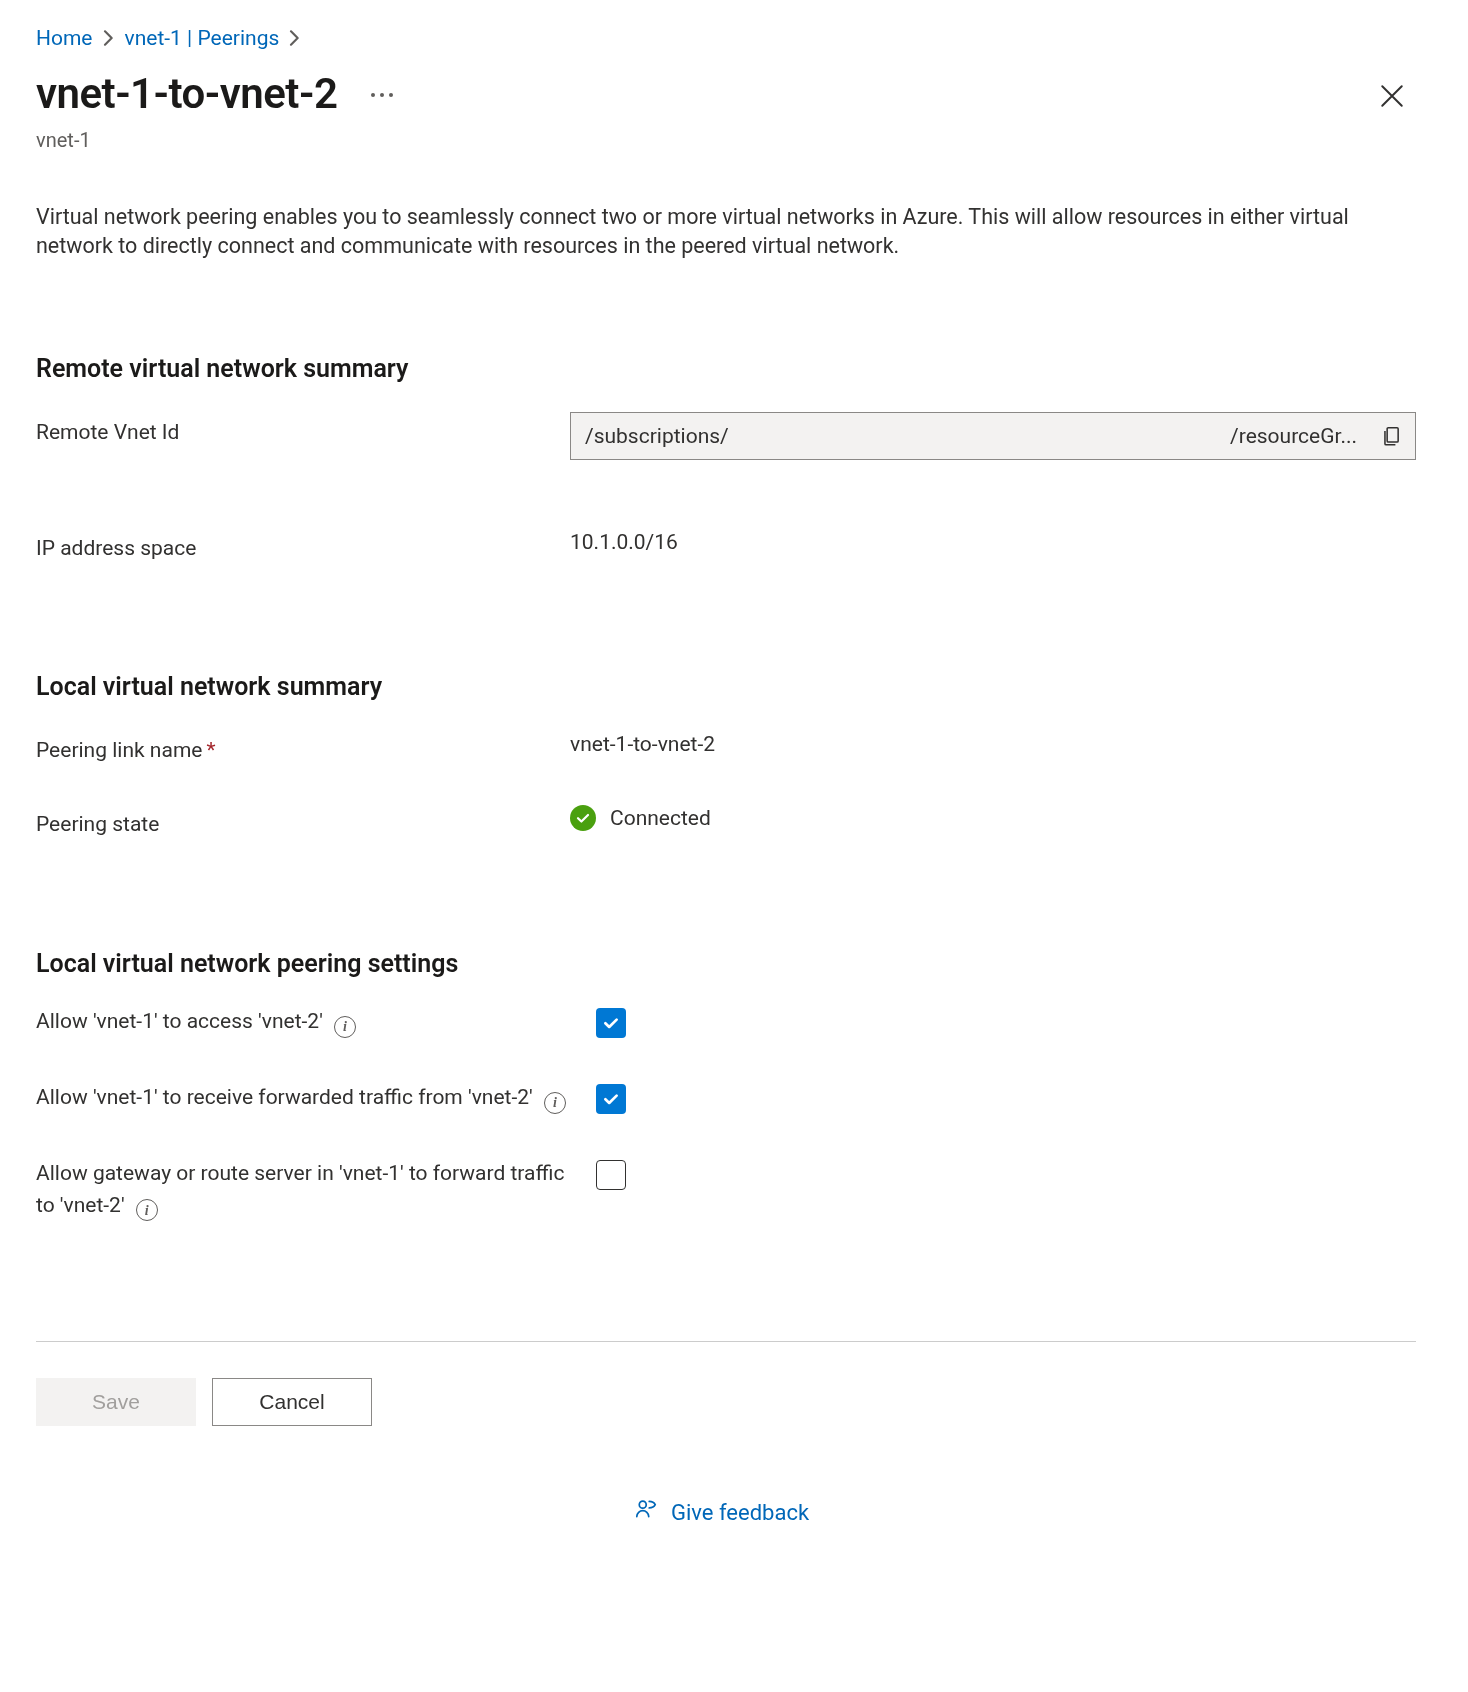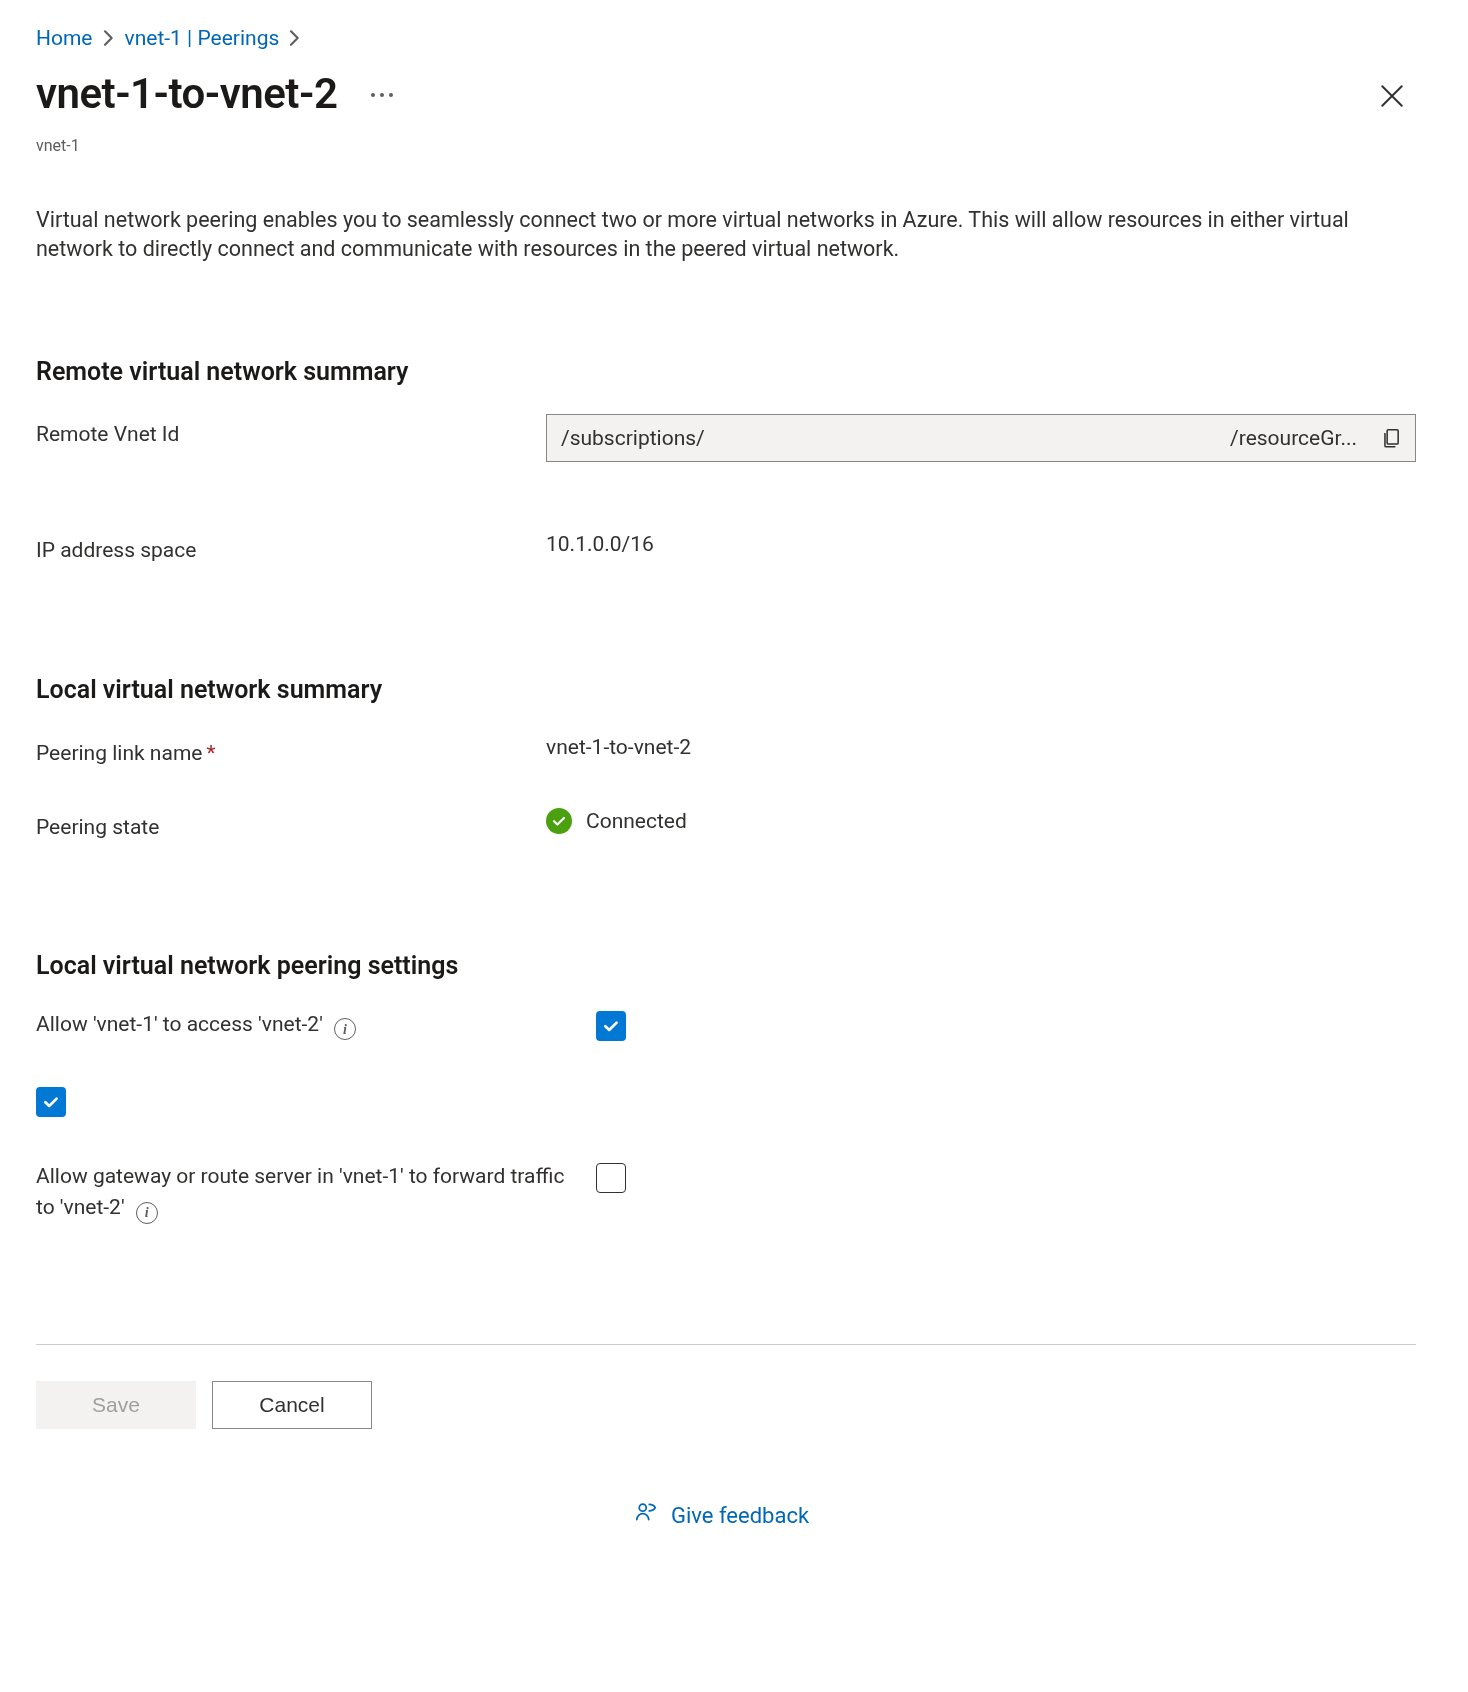--- a/index.html
+++ b/index.html
@@ -64,22 +64,22 @@
       display: inline-flex;
       align-items: center;
       gap: 5px;
       padding: 6px;
       cursor: pointer;
     }
     .more-dots span {
       width: 4px; height: 4px; border-radius: 50%; background: #605e5c;
     }
     .subtitle {
-      margin-top: 12px;
-      font-size: 16px;
+      margin-top: 4px;
+      font-size: 20px;
       color: #605e5c;
     }
 
     .close-btn {
       width: 48px; height: 48px;
       display: flex; align-items: center; justify-content: center;
       color: #323130;
       cursor: pointer;
       margin-top: 6px;
     }
@@ -101,20 +101,21 @@
       font-size: 25px;
       font-weight: 600;
       margin: 0 0 26px 0;
       color: #1b1a19;
     }
 
     
     .form-row {
       display: flex;
       align-items: flex-start;
+      gap: 24px;
     }
     .form-row + .form-row.spaced { margin-top: 68px; }
     .form-row + .form-row        { margin-top: 40px; }
 
     .form-label-col {
       width: 510px;
       flex: 0 0 510px;
       color: #323130;
       font-size: 21px;
       padding-top: 6px;
@@ -356,20 +357,24 @@
         <span class="info-icon">i</span>
       </div>
       <div class="checkbox checked">
         <svg width="18" height="18" viewBox="0 0 16 16">
             <path d="M3 8.2 L6.4 11.5 L13 5" stroke="#fff" stroke-width="2.4" fill="none" stroke-linecap="round" stroke-linejoin="round"></path>
           </svg>
       </div>
     </div>
 
     <div class="setting-row">
+      <div class="setting-label">
+        <span class="label-text">Allow 'vnet-1' to receive forwarded traffic from 'vnet-2'</span>
+        <span class="info-icon">i</span>
+      </div>
       <div class="checkbox checked">
         <svg width="18" height="18" viewBox="0 0 16 16">
             <path d="M3 8.2 L6.4 11.5 L13 5" stroke="#fff" stroke-width="2.4" fill="none" stroke-linecap="round" stroke-linejoin="round"></path>
           </svg>
       </div>
     </div>
 
     <div class="setting-row">
       <div class="setting-label">
         <span class="label-text">Allow gateway or route server in 'vnet-1' to forward traffic to 'vnet-2'</span>

